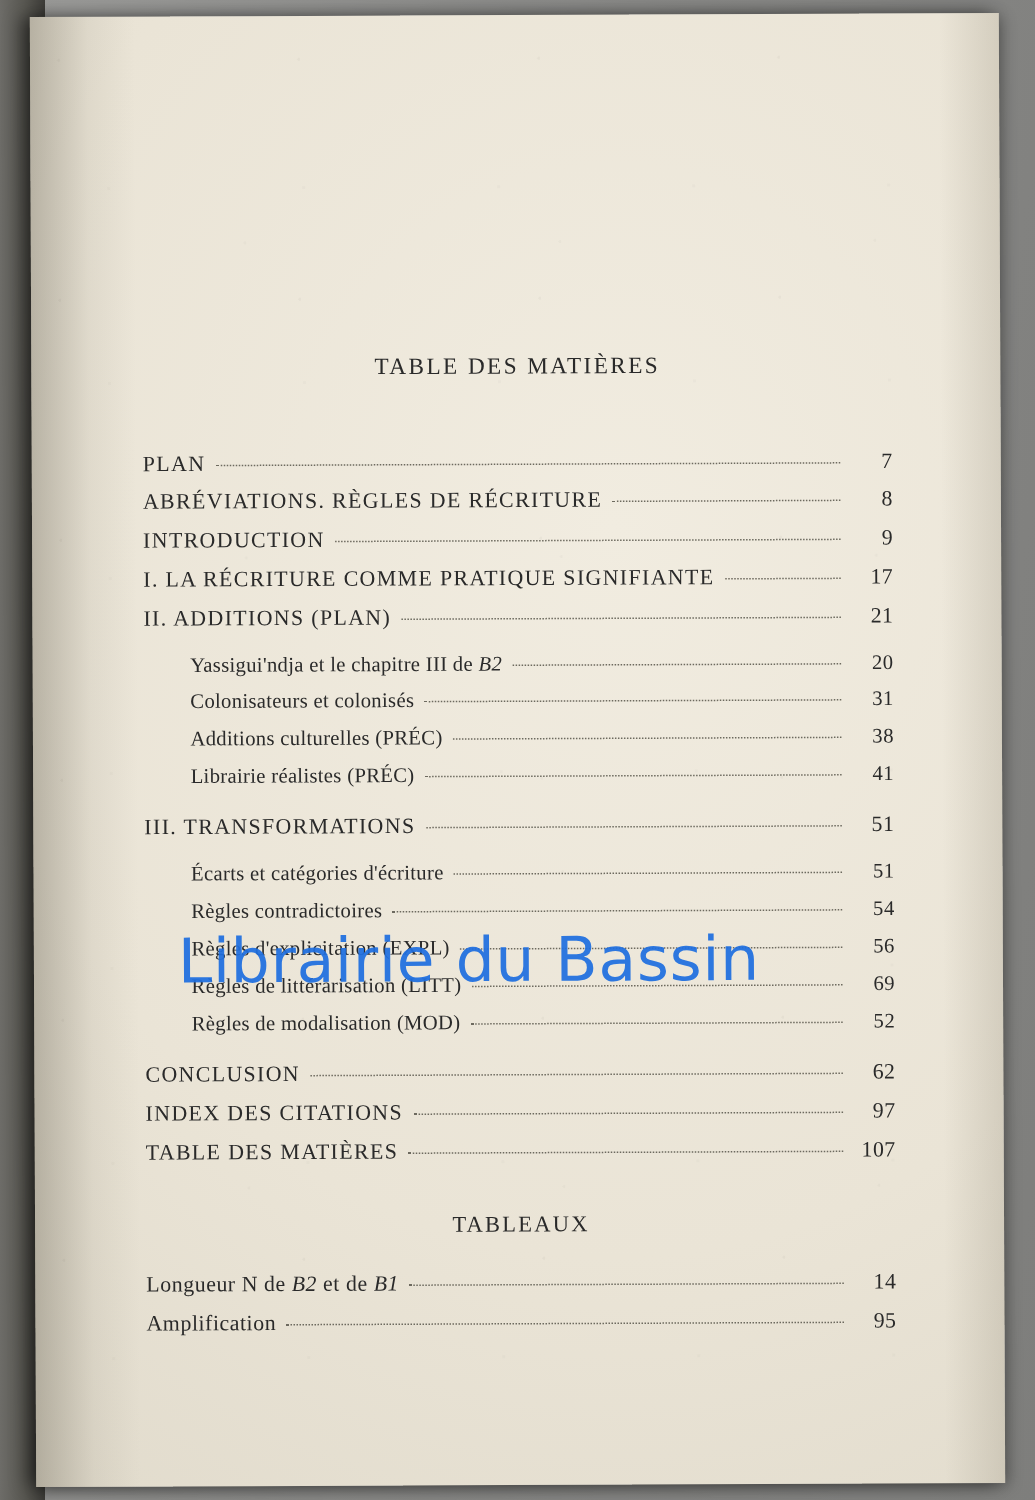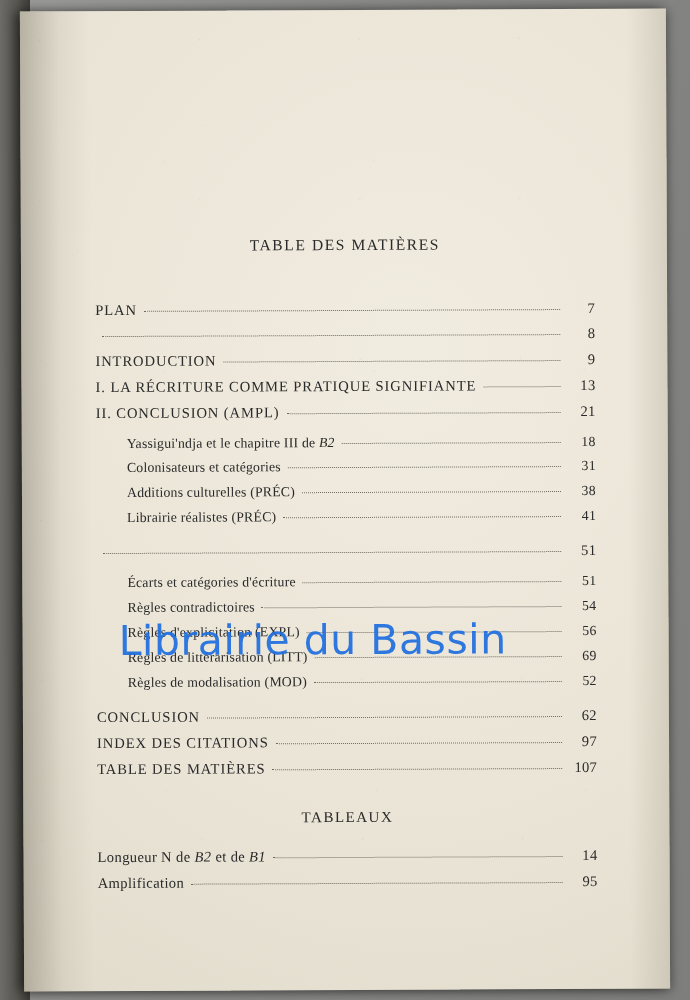--- a/index.html
+++ b/index.html
@@ -176,67 +176,69 @@
 
       <div class="entries">
 
         <div class="row caps">
           <span class="label">PLAN</span>
           <span class="dots"></span>
           <span class="page">7</span>
         </div>
 
         <div class="row caps">
+          <span class="label">ABRÉVIATIONS. RÈGLES DE RÉCRITURE</span>
           <span class="dots"></span>
           <span class="page">8</span>
         </div>
 
         <div class="row caps">
           <span class="label">INTRODUCTION</span>
           <span class="dots"></span>
           <span class="page">9</span>
         </div>
 
         <div class="row caps">
           <span class="label">I. LA RÉCRITURE COMME PRATIQUE SIGNIFIANTE</span>
           <span class="dots"></span>
-          <span class="page">13</span>
-        </div>
-
-        <div class="row caps">
-          <span class="label">II. CONCLUSION  (AMPL)</span>
+          <span class="page">17</span>
+        </div>
+
+        <div class="row caps">
+          <span class="label">II. ADDITIONS  (PLAN)</span>
           <span class="dots"></span>
           <span class="page">21</span>
         </div>
 
         <div class="row indent gap-small">
           <span class="label">Yassigui'ndja et le chapitre III de <em class="it">B2</em></span>
           <span class="dots"></span>
-          <span class="page">18</span>
-        </div>
-
-        <div class="row indent">
-          <span class="label">Colonisateurs et catégories</span>
+          <span class="page">20</span>
+        </div>
+
+        <div class="row indent">
+          <span class="label">Colonisateurs et colonisés</span>
           <span class="dots"></span>
           <span class="page">31</span>
         </div>
 
         <div class="row indent">
           <span class="label">Additions culturelles  (PRÉC)</span>
           <span class="dots"></span>
           <span class="page">38</span>
         </div>
 
         <div class="row indent">
           <span class="label">Librairie réalistes  (PRÉC)</span>
           <span class="dots"></span>
           <span class="page">41</span>
         </div>
 
         <div class="row caps gap-top">
+          <span class="label">III. TRANSFORMATIONS</span>
           <span class="dots"></span>
           <span class="page">51</span>
         </div>
 
         <div class="row indent gap-small">
           <span class="label">Écarts et catégories d'écriture</span>
           <span class="dots"></span>
           <span class="page">51</span>
         </div>
 

